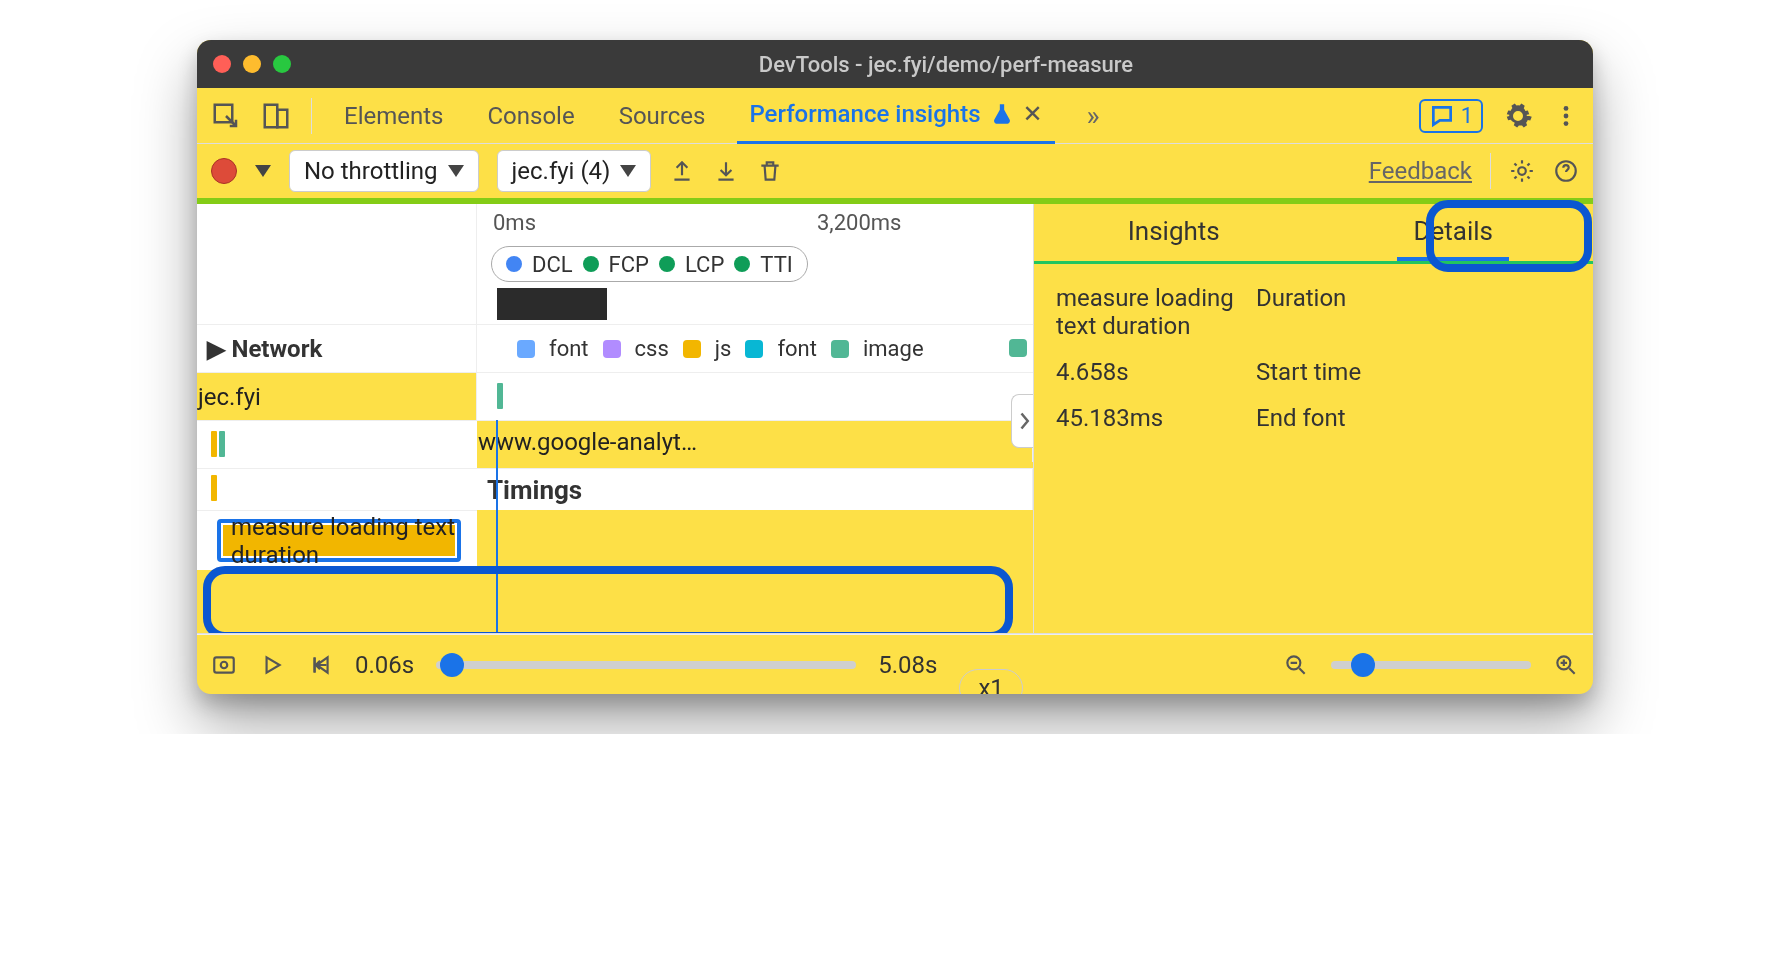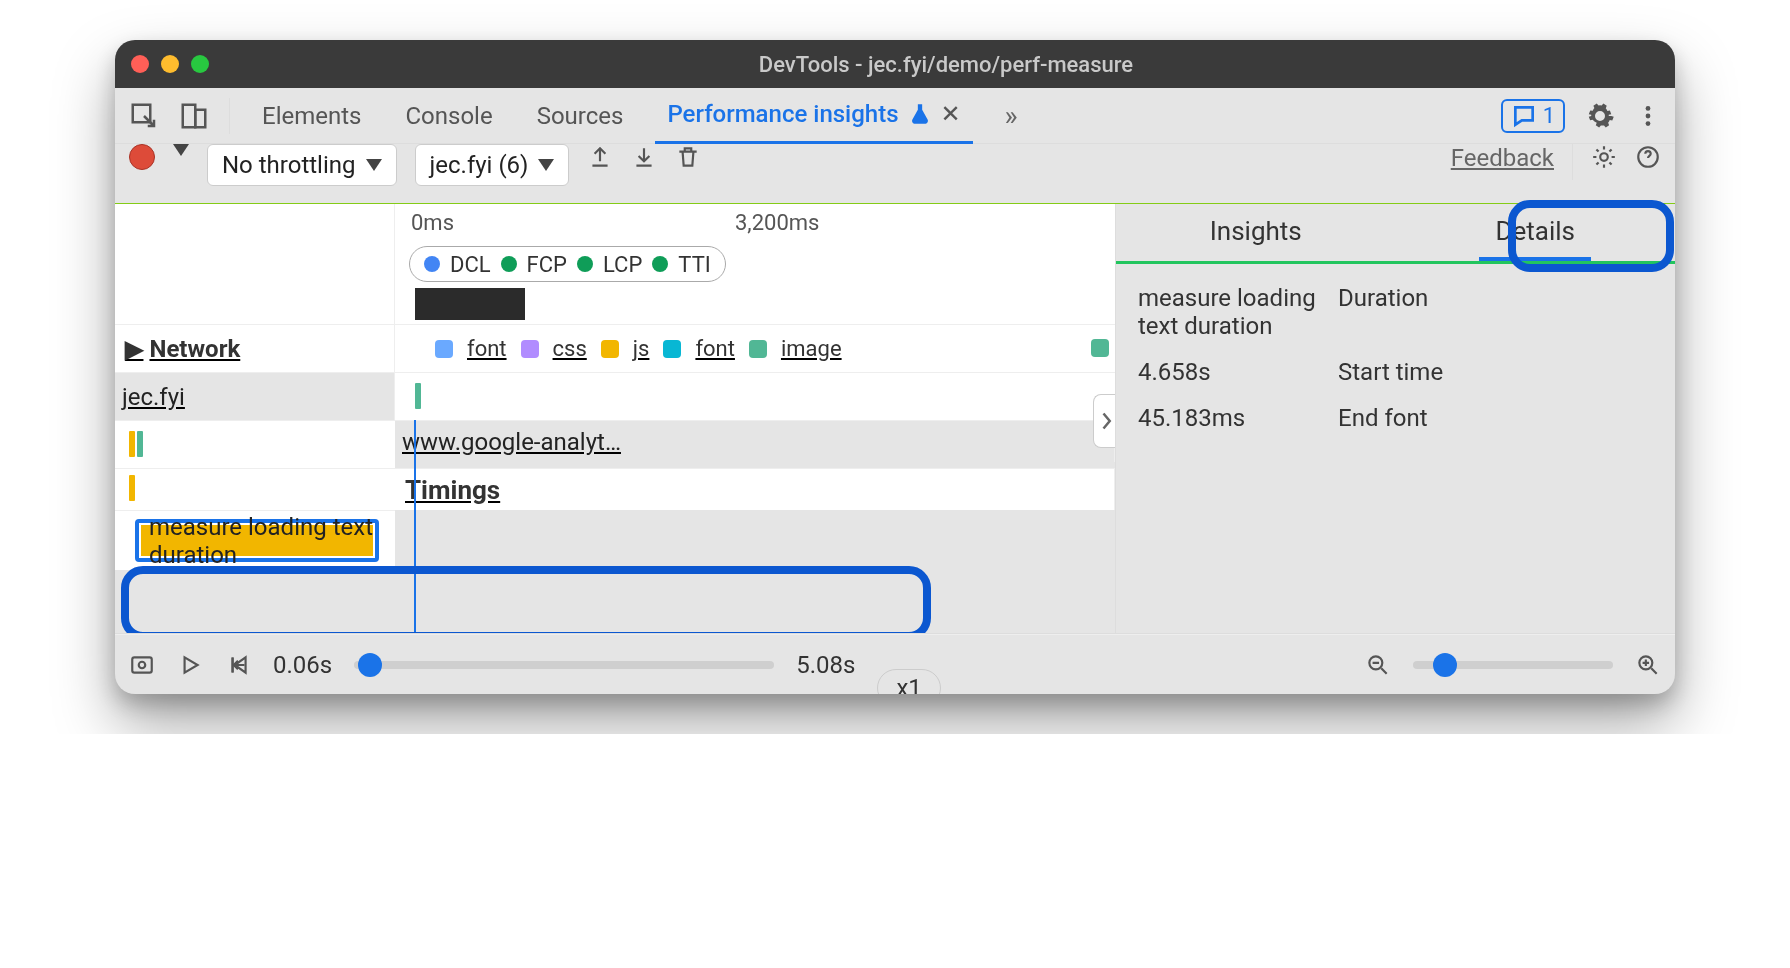--- a/index.html
+++ b/index.html
@@ -1,20 +1,20 @@
 <!DOCTYPE html>
 <html><head>
   <meta charset="utf-8">
   <style>
     * { margin:0; padding:0; box-sizing:border-box; font-family: -apple-system, "Segoe UI", Roboto, Arial, sans-serif; }
     body { background:#fff; display:flex; justify-content:center; align-items:flex-start; padding:40px; }
     .window {
-      width:1560px; border-radius:20px; overflow:hidden;
+      width:1396px; border-radius:14px; overflow:hidden;
       box-shadow: 0 30px 60px rgba(0,0,0,.35), 0 10px 20px rgba(0,0,0,.2);
-      background:#e5e5e5;
+      background:#fde047;
     }
 
     
     .titlebar {
       background:#3a3a3a; color:#ccc; height:48px;
       display:flex; align-items:center; padding:0 16px; font-size:22px;
     }
     .traffic { display:flex; gap:12px; margin-right:24px; }
     .dot-red,.dot-yellow,.dot-green {
       width:18px; height:18px; border-radius:50%;
@@ -37,43 +37,43 @@
 
     .icon {
       display:inline-flex; align-items:center; justify-content:center;
       color:#555;
     }
     .ico { width:26px; height:26px; }
     .ico-lg { width:30px; height:30px; }
 
     
     .toolbar {
-      display:flex; align-items:flex-start; height:60px; border-bottom:1px solid #84cc16;
+      display:flex; align-items:center; height:60px; border-bottom:6px solid #84cc16;
       padding:0 14px; gap:18px; font-size:24px; color:#333;
     }
     .rec-btn { width:26px; height:26px; border-radius:50%; background:#dd4b39; border:1px solid #a93225; }
     .sel {
       border:1px solid #ccc; border-radius:6px; height:42px; display:flex; align-items:center;
       padding:0 14px; gap:10px; font-size:24px; color:#222; background:#fff;
     }
     .triangle-down { width:0;height:0;border-left:8px solid transparent;border-right:8px solid transparent;border-top:12px solid #444; }
     .toolbar .spacer { flex:1; }
     .feedback { color:#666; text-decoration:underline; font-size:24px; }
 
     
     .main { display:flex; height:430px; border-bottom:1px solid #ddd; position:relative; }
     .left { flex:1; position:relative; overflow:hidden; }
     .right { width:560px; border-left:1px solid #ddd; }
 
     
-    .left-grid { display:grid; grid-template-columns: 280px 1fr; grid-template-rows: 40px 40px 40px 48px 48px 48px 42px 60px; height:100%;text-decoration:underline; }
+    .left-grid { display:grid; grid-template-columns: 280px 1fr; grid-template-rows: 40px 40px 40px 48px 48px 48px 42px 60px; height:100%; }
     .row-label { display:flex; align-items:center; padding:0 10px; font-size:24px; color:#333; border-top:1px solid #eee; border-right:1px solid #eee; background:#fff; }
     .row-body  { border-top:1px solid #eee; position:relative; background:#fff; }
     .hdr-label { font-weight:700; }
-    .net-item { padding-left:7px; font-size:24px; color:#222; border-right:1px solid #eee; border-top:1px solid #eee; display:flex; align-items:center; }
+    .net-item { padding-left:1px; font-size:24px; color:#222; border-right:1px solid #eee; border-top:1px solid #eee; display:flex; align-items:center; }
 
     
     .time-ticks { height:40px; display:flex; align-items:center; color:#555; font-size:22px; border-top:none; }
     .time-ticks span { position:absolute; top:6px; }
     .marker-blue { position:absolute; top:0; left:12px; width:18px; height:18px; background:#1a73e8; }
     .cursor-line { position:absolute; left:19px; top:0; bottom:0; width:2px; background:#1a73e8; }
     .pill {
       position:absolute; left:14px; top:46px; height:36px; border:1px solid #aaa; border-radius:18px; background:#fff;
       display:flex; align-items:center; gap:10px; padding:0 14px; font-size:22px; color:#333;
     }
@@ -199,21 +199,21 @@
     <span class="icon">
         <span class="triangle-down"></span>
       </span>
 
     <div class="sel">
       <span>No throttling</span>
       <span class="triangle-down"></span>
     </div>
 
     <div class="sel">
-      <span>jec.fyi (6)</span>
+      <span>jec.fyi (4)</span>
       <span class="triangle-down"></span>
     </div>
 
     <span class="icon">
       <svg class="ico" viewBox="0 0 24 24" fill="none" stroke="#555" stroke-width="2">
           <path d="M12 16V4M7 9l5-5 5 5M5 20h14"></path>
         </svg>
     </span>
     <span class="icon">
       <svg class="ico" viewBox="0 0 24 24" fill="none" stroke="#555" stroke-width="2">

